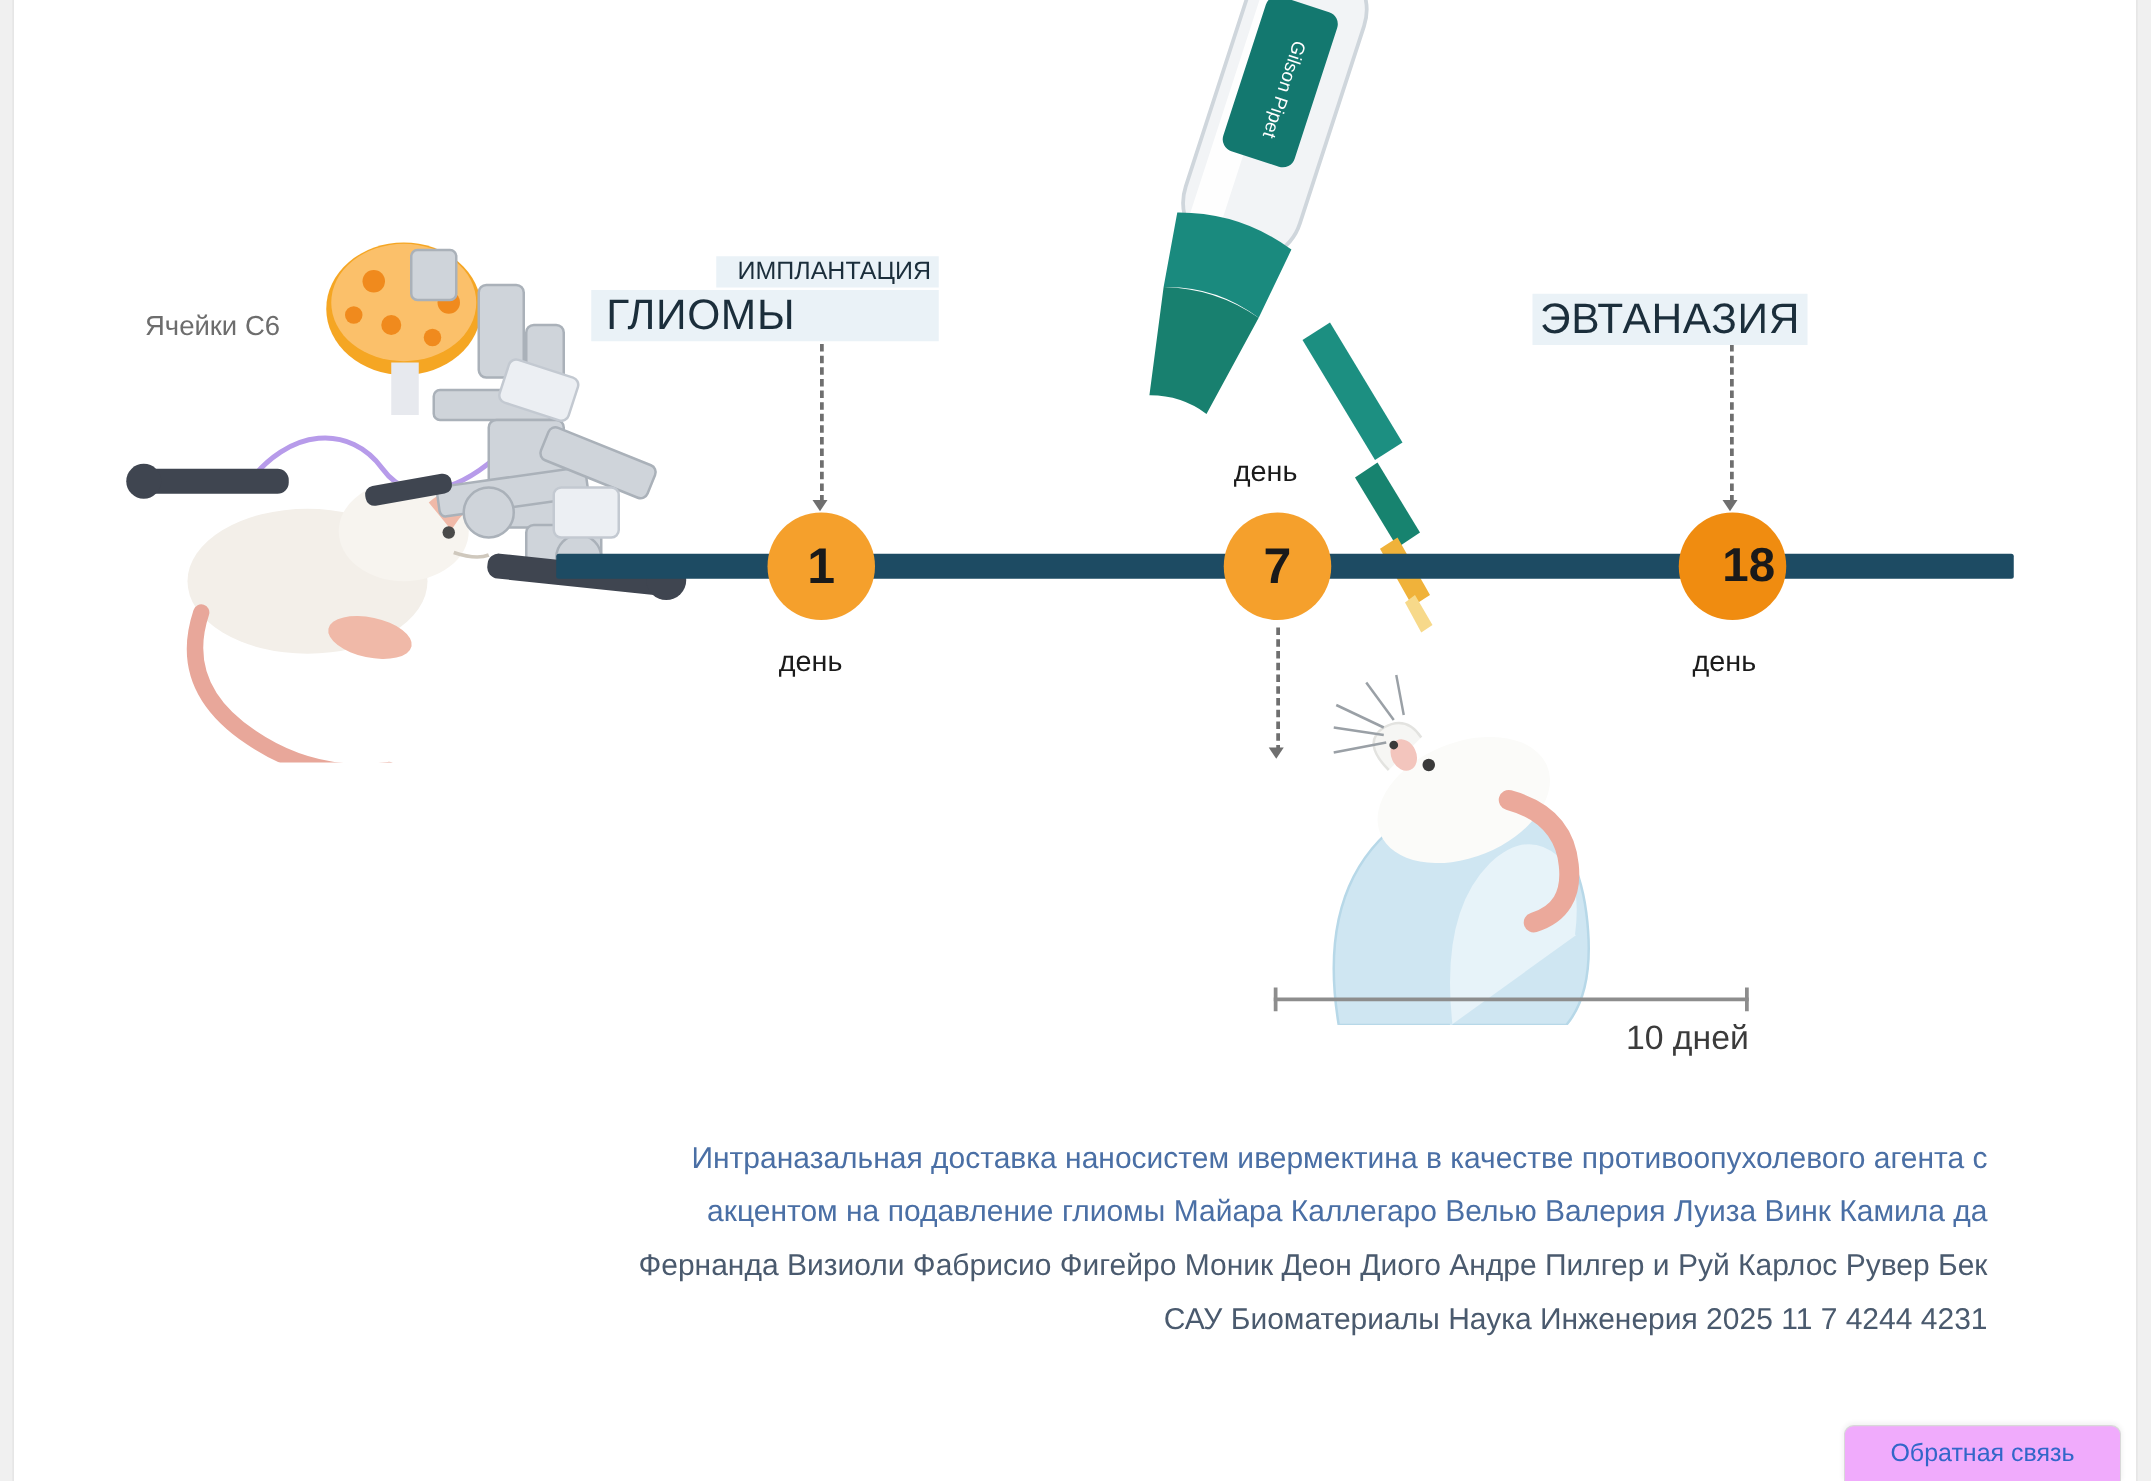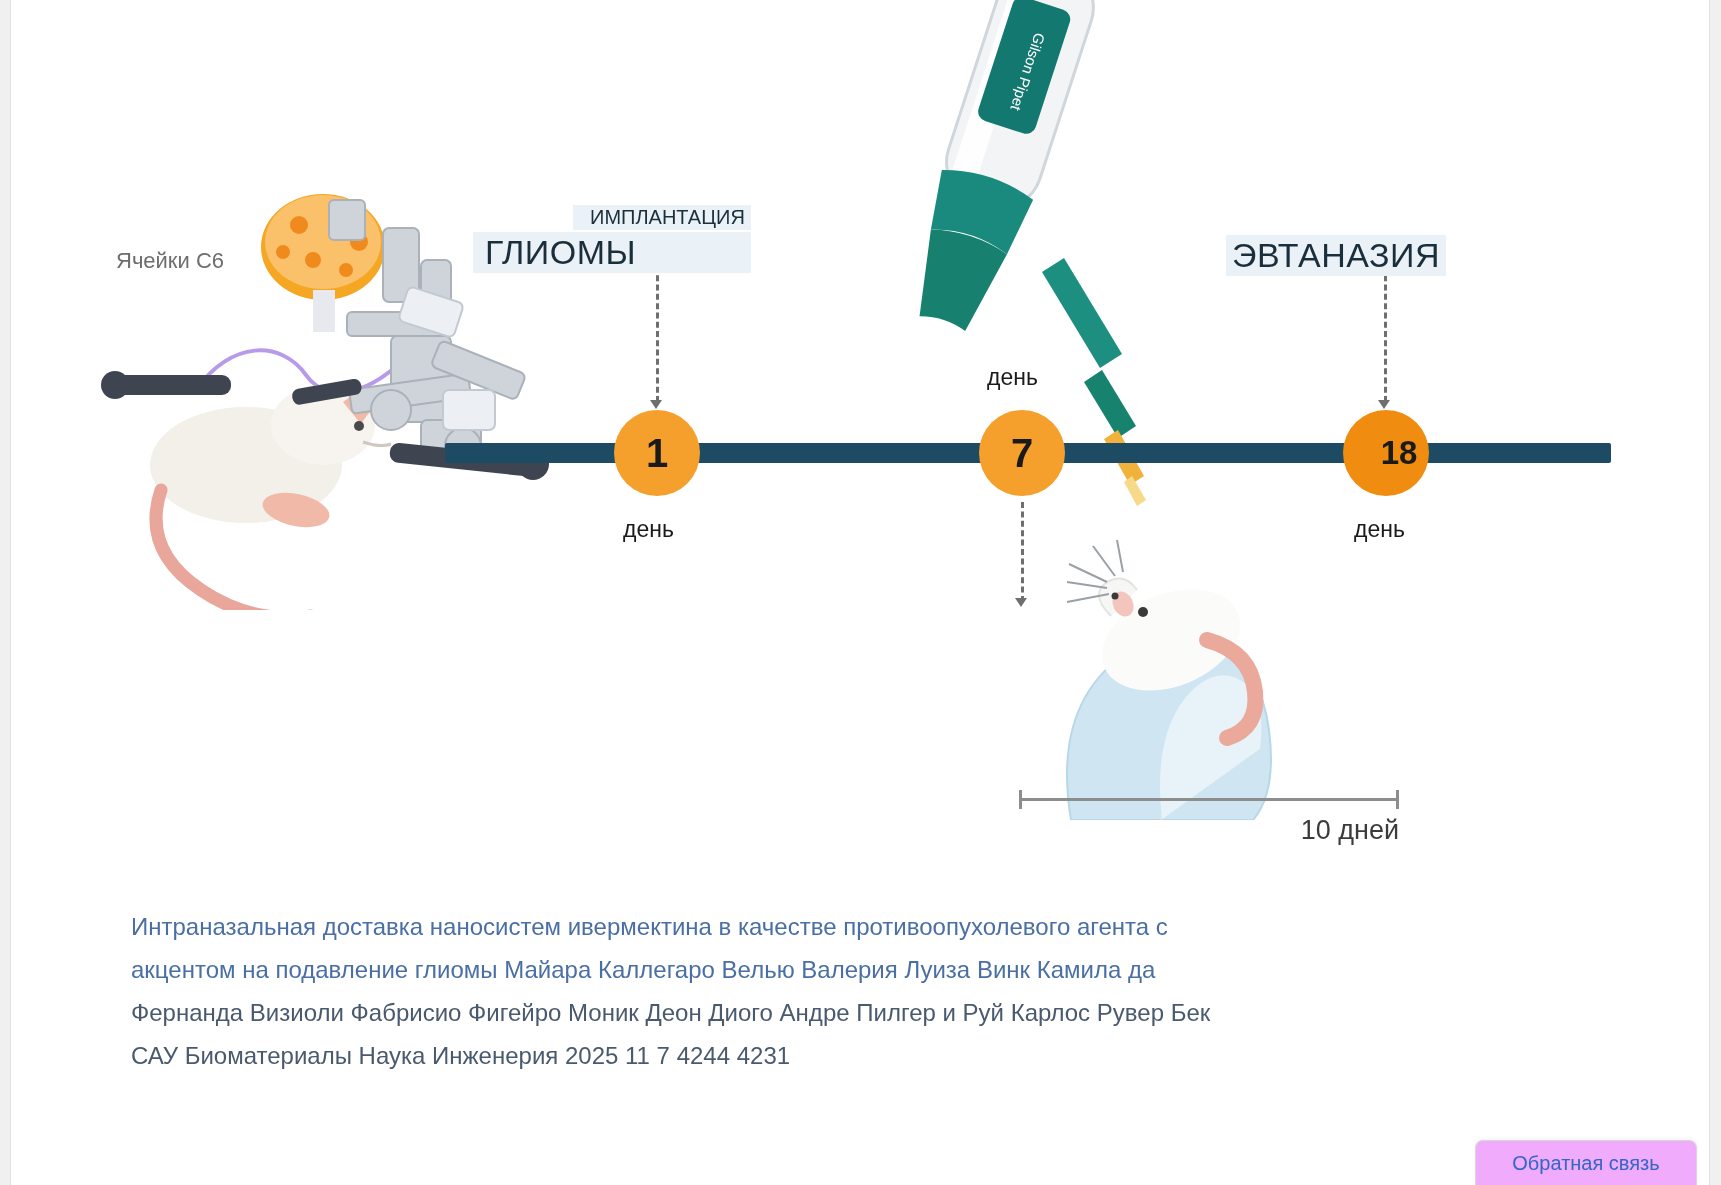--- a/index.html
+++ b/index.html
@@ -65,21 +65,21 @@
     font-size: 40px;
     font-weight: bold;
     display: flex;
     align-items: center;
     justify-content: center;
     box-shadow: 0 0 0 0 rgba(0,0,0,0);
   }
   .node.n1 { left: 603px; top: 410px; }
   .node.n7 { left: 968px; top: 410px; }
   .node.n18 { left: 1332px; top: 410px; background: #f08c10; }
-  .node.n18 .num { font-size: 33px; margin-left: 26px; }
+  .node.n18 .num { font-size: 38px; margin-left: 26px; }
 
   .day-label {
     position: absolute;
     font-size: 23px;
     color: #1b1b1b;
     white-space: nowrap;
   }
   .day-1 { left: 612px; top: 516px; }
   .day-7 { left: 976px; top: 364px; }
   .day-18 { left: 1343px; top: 516px; }
@@ -184,21 +184,21 @@
     font-size: 22px;
     color: #6d6d6d;
   }
 
   
   .caption {
     position: absolute;
     left: 11px;
     top: 905px;
     width: 1699px;
-    text-align: left;
+    text-align: right;
     color: #3f4a59;
     font-size: 24px;
     line-height: 43px;
     padding: 0 120px;
     box-sizing: border-box;
   }
   .caption .l1 { color: #4a6fa5; }
   .caption .l2 { color: #4a6fa5; }
   .caption .l3 { color: #4a5a6e; }
   .caption .l4 { color: #4a5a6e; }

